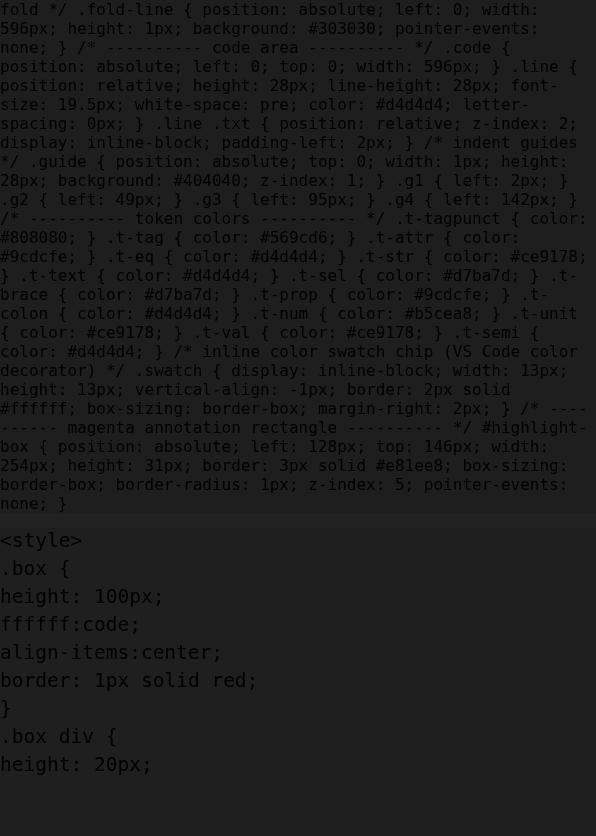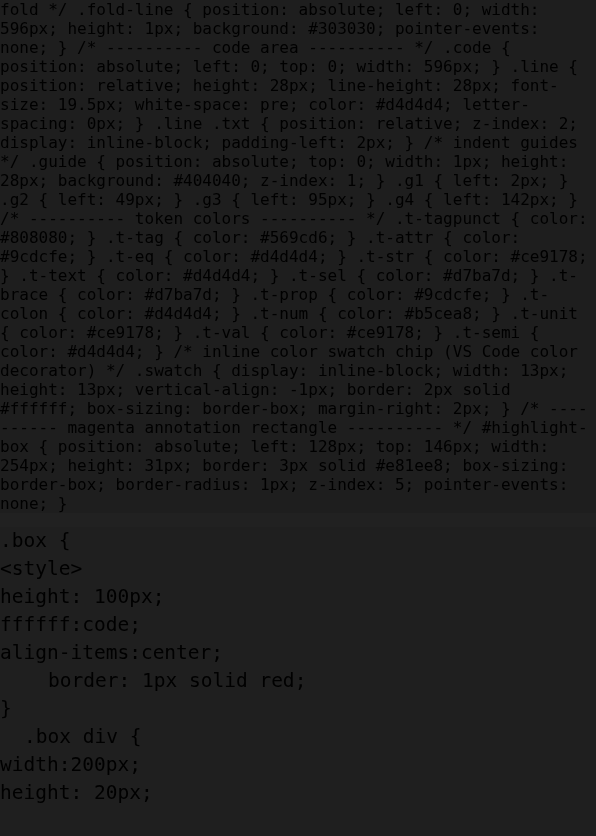--- a/index.html
+++ b/index.html
@@ -132,29 +132,29 @@
 
   <div class="code">
 
     <div class="line" style="margin-top: -14px; height: 28px; line-height: 28px; font-size: 19.5px;">
       <span class="guide g1" style="height: 28px; background: rgb(64, 64, 64);"></span>
       <span class="txt"><span class="t-text">        </span><span class="t-tagpunct">&lt;</span><span class="t-tag">title</span><span class="t-tagpunct">&gt;</span><span class="t-text">Document</span><span class="t-tagpunct">&lt;/</span><span class="t-tag">title</span><span class="t-tagpunct">&gt;</span></span>
     </div>
 
     <div class="line" style="height: 28px; line-height: 28px; font-size: 19.5px;">
       <span class="guide g1" style="height: 28px; background: rgb(64, 64, 64);"></span>
+      <span class="txt"><span class="t-text">    </span><span class="t-tagpunct">&lt;</span><span class="t-tag">style</span><span class="t-tagpunct">&gt;</span></span>
+    </div>
+
+    <div class="line" style="height: 28px; line-height: 28px; font-size: 19.5px;">
+      <span class="guide g1" style="height: 28px; background: rgb(64, 64, 64);"></span>
       <span class="guide g2" style="height: 28px; background: rgb(64, 64, 64);"></span>
       <span class="txt"><span class="t-text">        </span><span class="t-sel">.box</span><span class="t-text"> </span><span class="t-brace">{</span></span>
     </div>
 
-    <div class="line" style="height: 28px; line-height: 28px; font-size: 19.5px;">
-      <span class="guide g1" style="height: 28px; background: rgb(64, 64, 64);"></span>
-      <span class="txt"><span class="t-text">    </span><span class="t-tagpunct">&lt;</span><span class="t-tag">style</span><span class="t-tagpunct">&gt;</span></span>
-    </div>
-
 
     <div class="line" style="height: 28px; line-height: 28px; font-size: 19.5px;">
       <span class="guide g1" style="height: 28px; background: rgb(64, 64, 64);"></span>
       <span class="guide g2" style="height: 28px; background: rgb(64, 64, 64);"></span>
       <span class="guide g3" style="height: 28px; background: rgb(64, 64, 64);"></span>
       <span class="txt"><span class="t-text">            </span><span class="t-prop">height</span><span class="t-colon">:</span><span class="t-text"> </span><span class="t-num">100</span><span class="t-unit">px</span><span class="t-semi">;</span></span>
     </div>
 
     <div class="line" style="height: 28px; line-height: 28px; font-size: 19.5px;">
       <span class="guide g1" style="height: 28px; background: rgb(64, 64, 64);"></span>
@@ -163,45 +163,39 @@
       <span class="txt"><span class="t-text">            </span><span class="t-prop">ffffff</span><span class="t-colon">:</span><span class="t-val">code</span><span class="t-semi">;</span></span>
     </div>
 
     <div class="line" style="height: 28px; line-height: 28px; font-size: 19.5px;">
       <span class="guide g1" style="height: 28px; background: rgb(64, 64, 64);"></span>
       <span class="guide g2" style="height: 28px; background: rgb(64, 64, 64);"></span>
       <span class="guide g3" style="height: 28px; background: rgb(64, 64, 64);"></span>
       <span class="txt"><span class="t-text">            </span><span class="t-prop">align-items</span><span class="t-colon">:</span><span class="t-val">center</span><span class="t-semi">;</span></span>
     </div>
 
-    <div class="line" style="height: 28px; line-height: 28px; font-size: 19.5px; padding-left: 48px;">
+    <div class="line" style="height: 28px; line-height: 28px; font-size: 19.5px;">
       <span class="guide g1" style="height: 28px; background: rgb(64, 64, 64);"></span>
       <span class="guide g2" style="height: 28px; background: rgb(64, 64, 64);"></span>
       <span class="guide g3" style="height: 28px; background: rgb(64, 64, 64);"></span>
       <span class="txt"><span class="t-text">            </span><span class="t-prop">border</span><span class="t-colon">:</span><span class="t-text"> </span><span class="t-num">1</span><span class="t-unit">px</span><span class="t-text"> </span><span class="t-val">solid</span><span class="t-text"> </span><span class="swatch" style="background: rgb(255, 0, 0); border-color: rgb(255, 255, 255);"></span><span class="t-val">red</span><span class="t-semi">;</span></span>
     </div>
 
     <div class="line" style="height: 28px; line-height: 28px; font-size: 19.5px;">
       <span class="guide g1" style="height: 28px; background: rgb(64, 64, 64);"></span>
       <span class="guide g2" style="height: 28px; background: rgb(64, 64, 64);"></span>
       <span class="txt"><span class="t-text">        </span><span class="t-brace">}</span></span>
     </div>
 
-    <div class="line" style="height: 28px; line-height: 28px; font-size: 19.5px; margin-left: 24px;">
+    <div class="line" style="height: 28px; line-height: 28px; font-size: 19.5px;">
       <span class="guide g1" style="height: 28px; background: rgb(64, 64, 64);"></span>
       <span class="guide g2" style="height: 28px; background: rgb(64, 64, 64);"></span>
       <span class="txt"><span class="t-text">        </span><span class="t-sel">.box div</span><span class="t-text"> </span><span class="t-brace">{</span></span>
     </div>
 
-    <div class="line" style="height: 28px; line-height: 28px; font-size: 19.5px;">
-      <span class="guide g1" style="height: 28px; background: rgb(64, 64, 64);"></span>
-      <span class="guide g2" style="height: 28px; background: rgb(64, 64, 64);"></span>
-      <span class="guide g3" style="height: 28px; background: rgb(64, 64, 64);"></span>
-      <span class="txt"><span class="t-text">            </span><span class="t-prop">width</span><span class="t-colon">:</span><span class="t-num">200</span><span class="t-unit">px</span><span class="t-semi">;</span></span>
-    </div>
 
     <div class="line" style="height: 28px; line-height: 28px; font-size: 19.5px;">
       <span class="guide g1" style="height: 28px; background: rgb(64, 64, 64);"></span>
       <span class="guide g2" style="height: 28px; background: rgb(64, 64, 64);"></span>
       <span class="guide g3" style="height: 28px; background: rgb(64, 64, 64);"></span>
       <span class="txt"><span class="t-text">            </span><span class="t-prop">height</span><span class="t-colon">:</span><span class="t-text"> </span><span class="t-num">20</span><span class="t-unit">px</span><span class="t-semi">;</span></span>
     </div>
 
     <div class="line" style="height: 28px; line-height: 28px; font-size: 19.5px;">
       <span class="guide g1" style="height: 28px; background: rgb(64, 64, 64);"></span>

